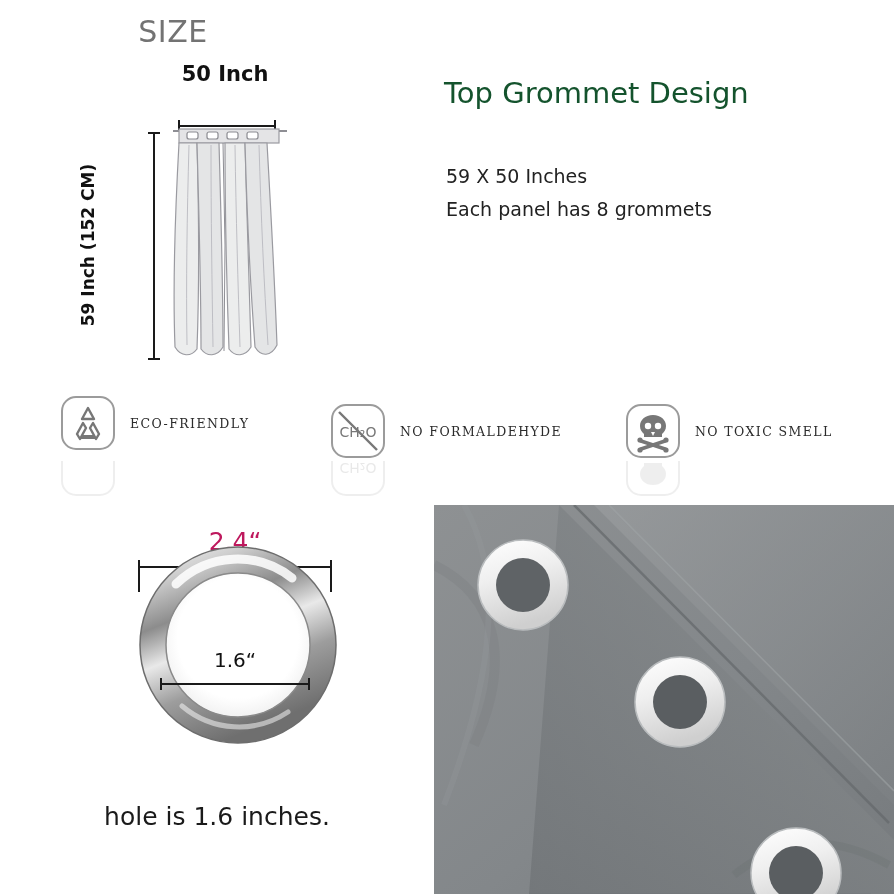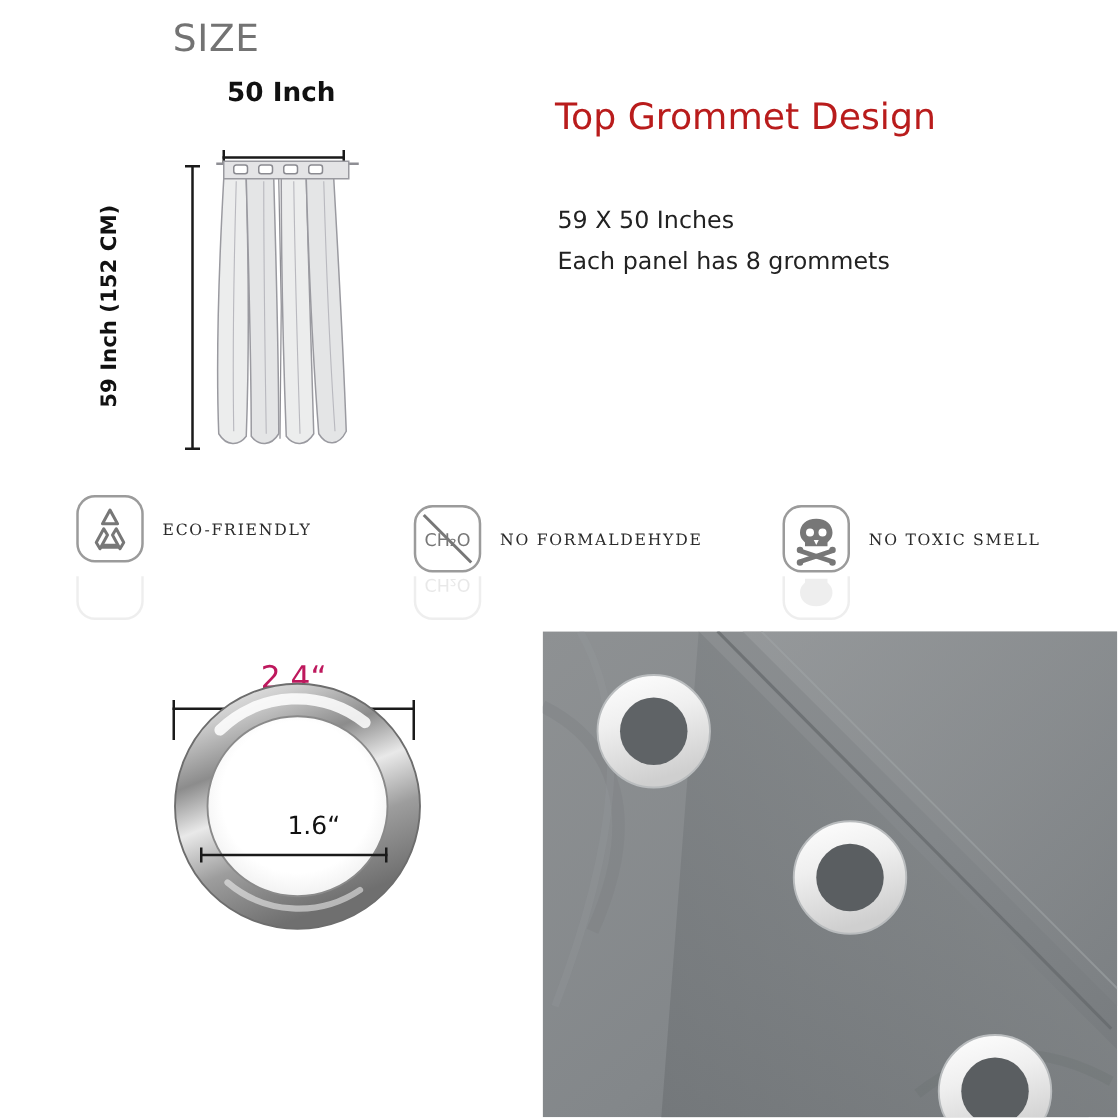--- a/index.html
+++ b/index.html
@@ -70,21 +70,21 @@
   }
   #height-measure .tick.a { top: 0; }
   #height-measure .tick.b { bottom: 0; }
 
   #curtain-svg { left: 165px; top: 125px; }
 
   
   #grommet-heading {
     left: 444px; top: 76px;
     font-size: 29px;
-    color: #b91c1c;
+    color: #14532d;
   }
   #spec-lines {
     left: 446px; top: 160px;
     font-size: 19px;
     color: #222;
     line-height: 1.75;
   }
 
   
   .badge-row { left: 0; top: 395px; width: 894px; height: 100px; }
@@ -125,21 +125,20 @@
   #outer-measure .hline { position:absolute; left:0; top:6px; width:194px; height:2px; background:#1a1a1a; }
   #outer-measure .tick { position:absolute; top:0; width:2px; height:32px; background:#1a1a1a; }
   #outer-measure .tick.a { left:0; }
   #outer-measure .tick.b { right:0; }
 
   #inner-dim {
     left: 168px; top: 648px; width: 134px;
     text-align: center;
     font-size: 20px;
     color: #111;
-    margin-left: 16px;
   }
   #inner-measure { left: 160px; top: 678px; width: 150px; height: 12px; }
   #inner-measure .hline { position:absolute; left:0; top:5px; width:150px; height:2px; background:#1a1a1a; }
   #inner-measure .tick { position:absolute; top:0; width:2px; height:12px; background:#1a1a1a; }
   #inner-measure .tick.a { left:0; }
   #inner-measure .tick.b { right:0; }
 
   #caption {
     left: 0; top: 800px; width: 434px;
     text-align: center;
@@ -313,20 +312,21 @@
 </div>
 
 <div class="abs" id="inner-dim">1.6“</div>
 <div class="abs" id="inner-measure">
   <div class="hline"></div>
   <div class="tick a"></div>
   <div class="tick b"></div>
 </div>
 
 <div class="abs" id="caption">
+  <div>hole is 1.6 inches.</div>
 </div>
 
 <div class="abs" id="photo">
   <svg width="460" height="389" viewBox="0 0 460 389">
     <defs>
       <linearGradient id="fab1" x1="0" y1="0" x2="1" y2="1">
         <stop offset="0%" stop-color="#8e9193"></stop>
         <stop offset="55%" stop-color="#83878a"></stop>
         <stop offset="100%" stop-color="#767a7d"></stop>
       </linearGradient>

